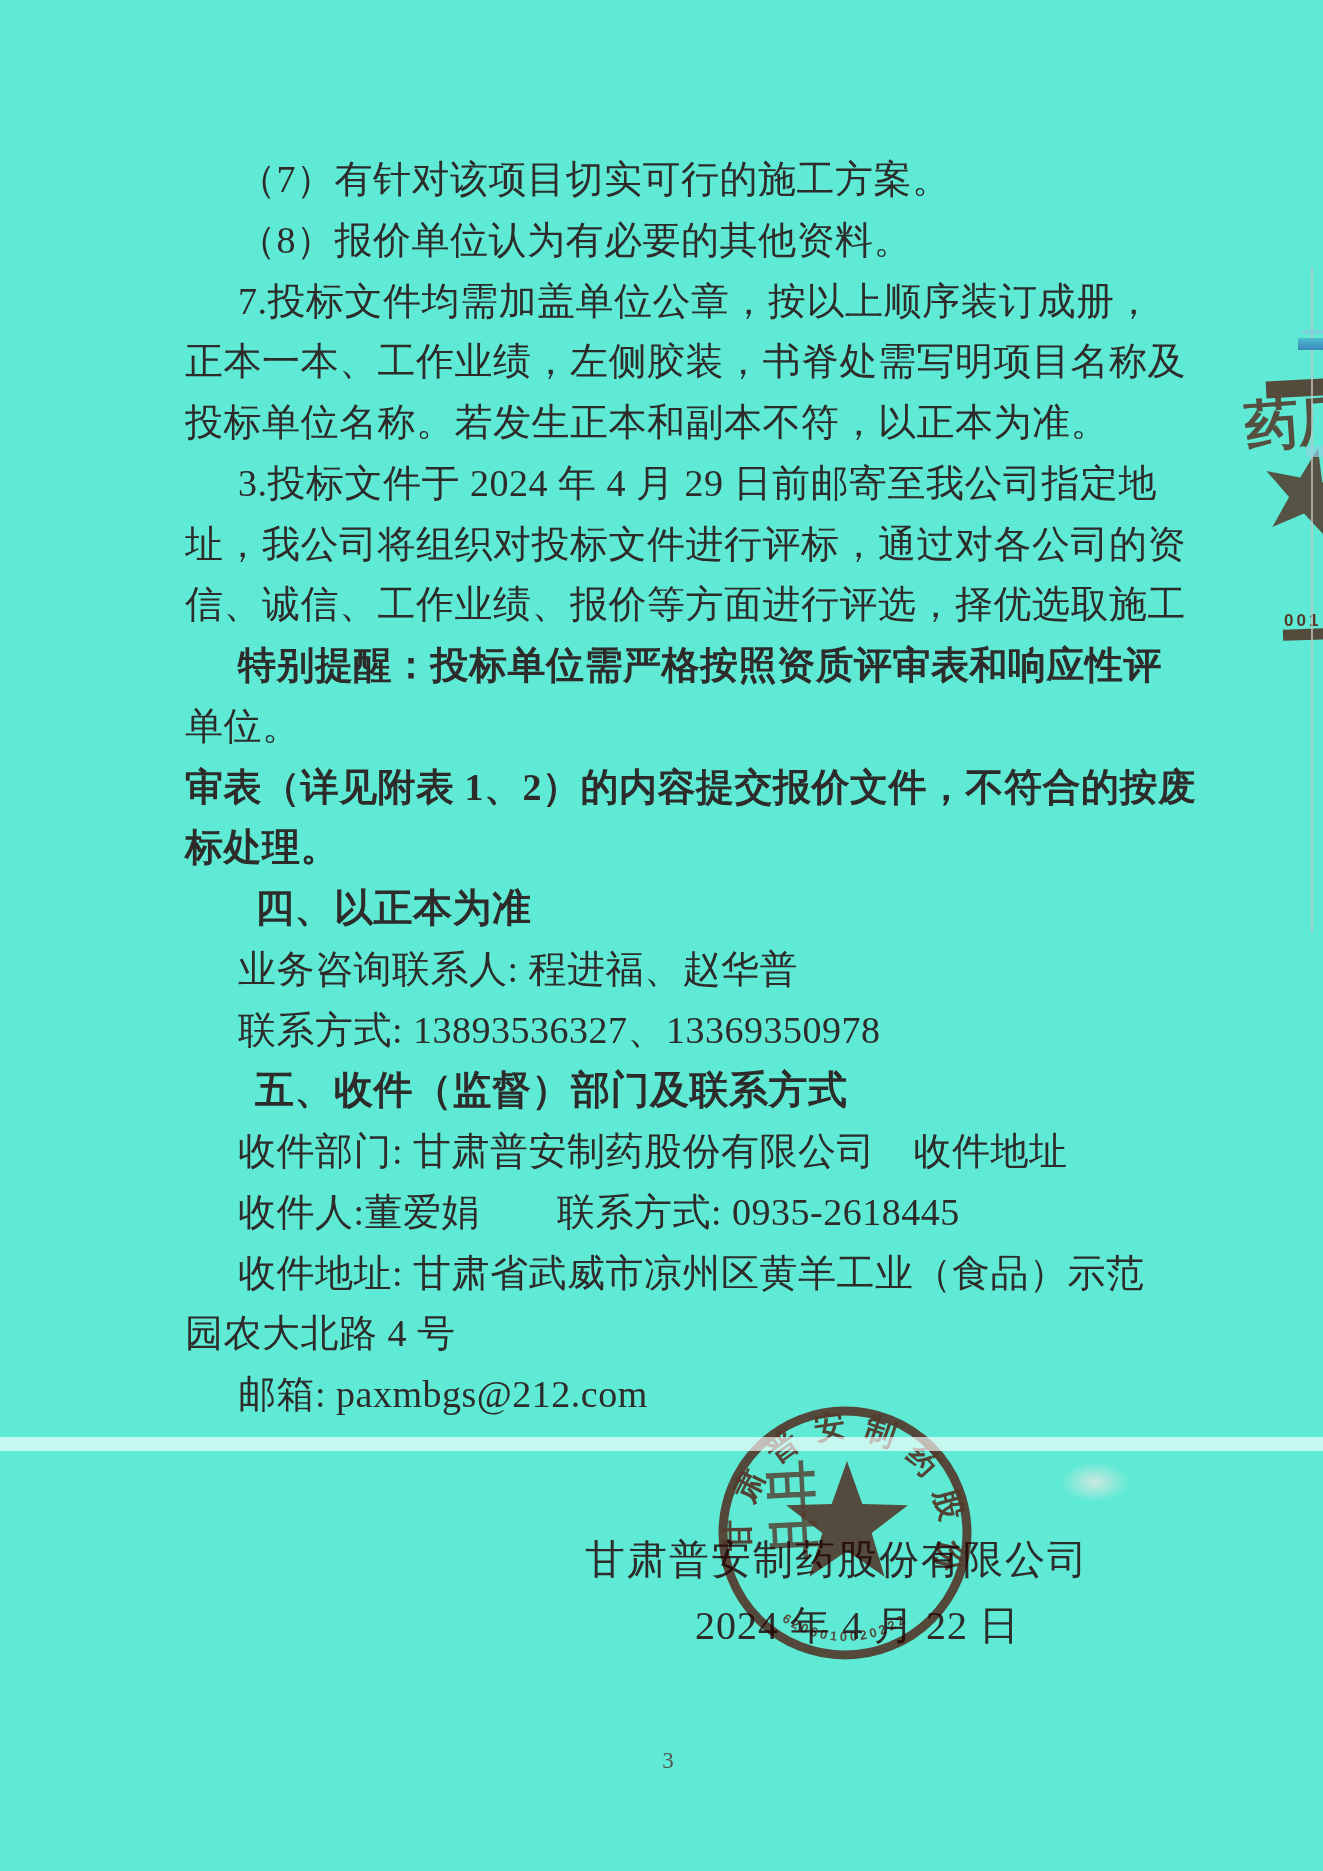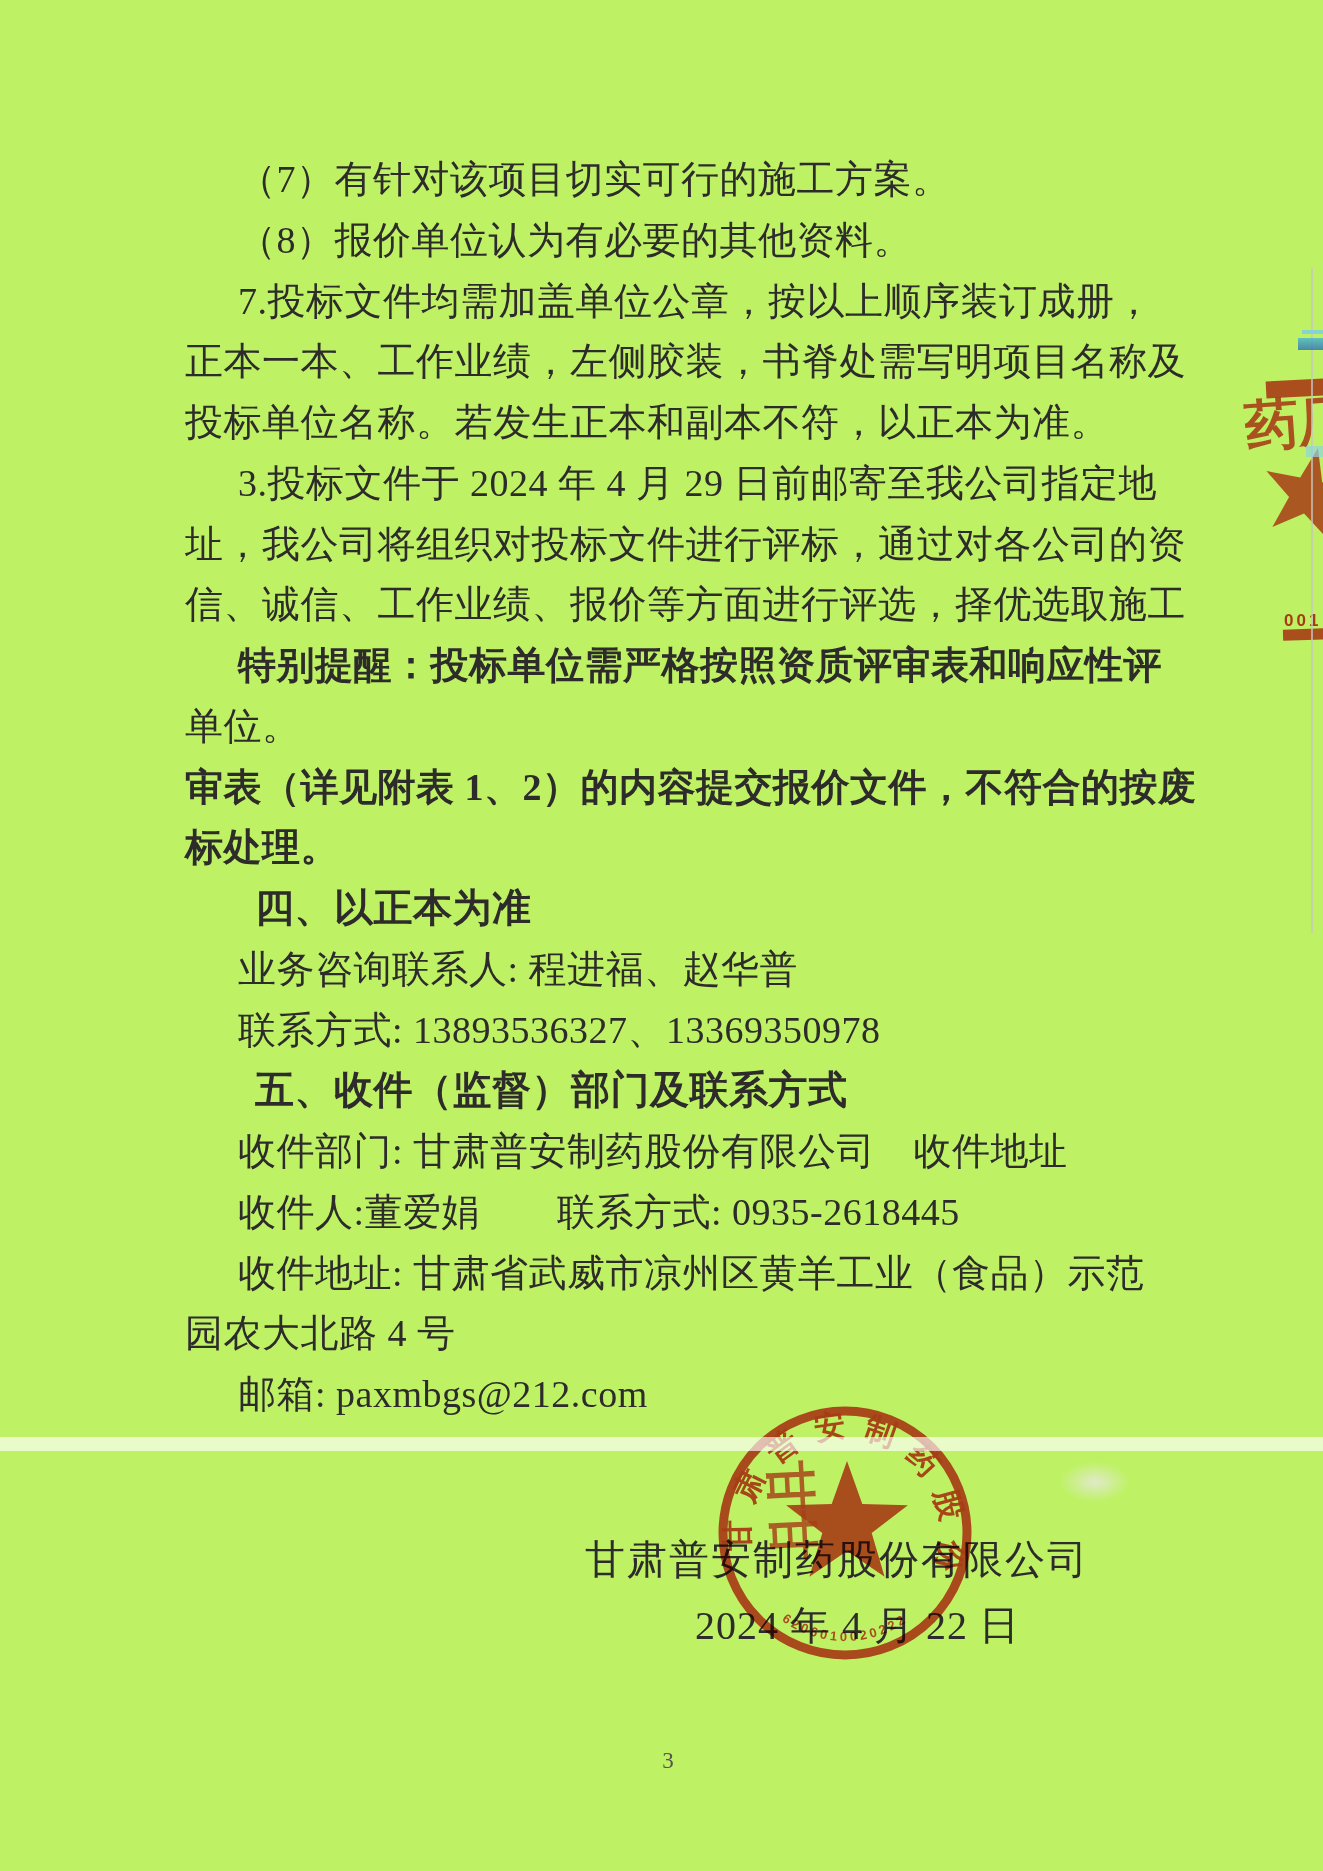--- a/index.html
+++ b/index.html
@@ -1,20 +1,20 @@
 <!DOCTYPE html>
 <html><head>
 <meta charset="utf-8">
 <style>
   html,body{margin:0;padding:0;background:#888;}
   .page{
     position:relative;
     width:1323px;height:1871px;
     margin:0 auto;
-    background:#bef264;
+    background:#5eead4;
     overflow:hidden;
     font-family:"Liberation Serif","DejaVu Serif",serif;
     color:#2e2c2b;
   }
   
   .textflow{
     position:absolute;
     left:185px;top:149px;
     width:945px;
   }

